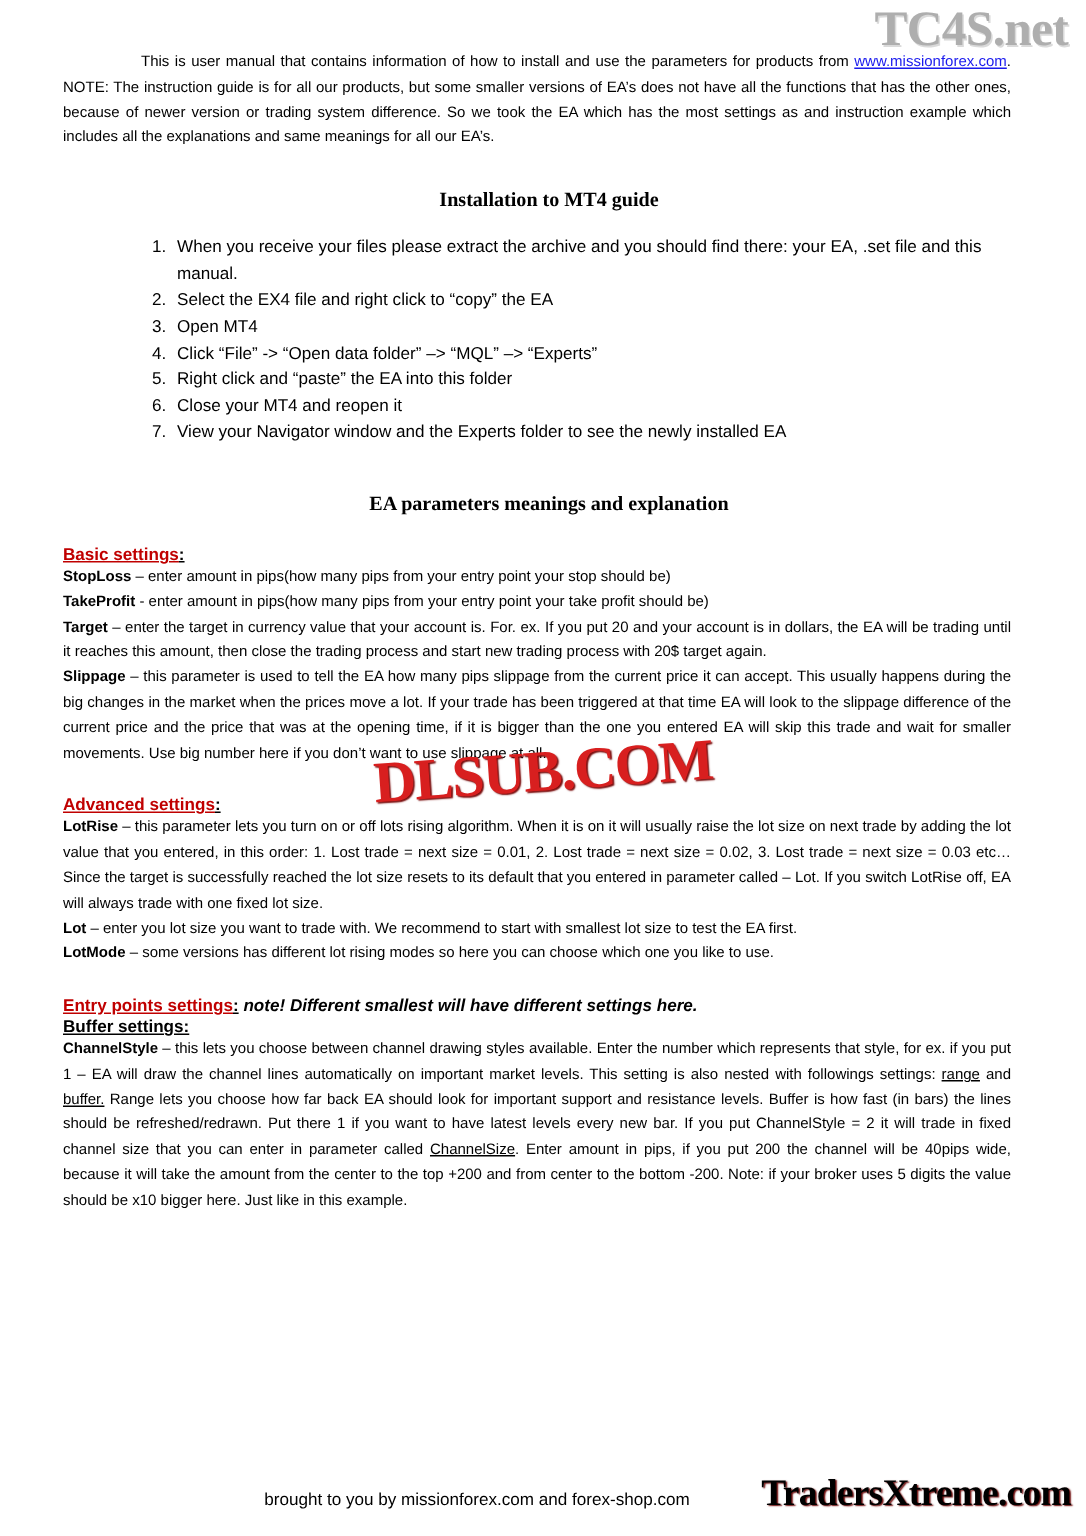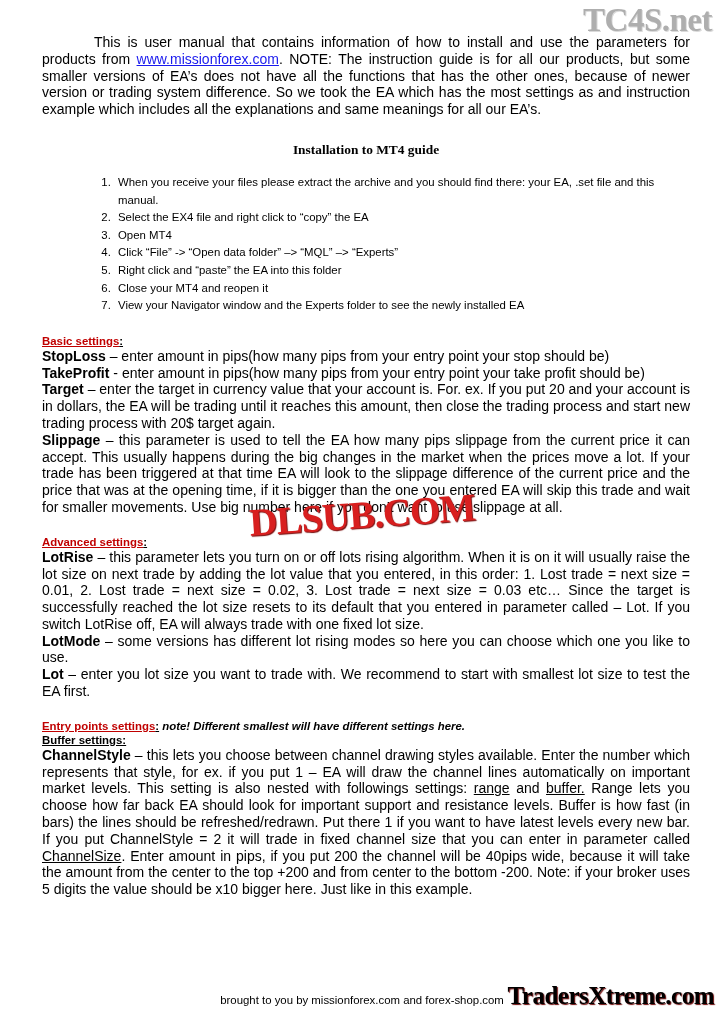--- a/index.html
+++ b/index.html
@@ -22,22 +22,22 @@
     height: 1024px;
     background: #ffffff;
   }
   .content {
     position: absolute;
     left: 42px;
     top: 34px;
     width: 648px;
   }
   p {
-    margin: 0 0 0 0;
-    font-size: 14px;
+    margin: 0 16px 0 0;
+    font-size: 10px;
     line-height: 16.8px;
     text-align: justify;
   }
   .intro {
     text-indent: 52px;
   }
   .link {
     color: #1a1aee;
     text-decoration: underline;
   }
@@ -93,21 +93,21 @@
   .param {
     font-weight: bold;
   }
   .block {
     margin-bottom: 0px;
   }
   .footer {
     position: absolute;
     left: 0;
     bottom: 18px;
-    width: 724px;
+    width: 636px;
     text-align: center;
     font-size: 11.4px;
   }
   
   .wm-tc4s {
     position: absolute;
     right: 12px;
     top: 2px;
     font-family: "Liberation Serif", serif;
     font-size: 33px;
@@ -160,38 +160,39 @@
     <ol class="steps">
       <li>When you receive your files please extract the archive and you should find there: your EA, .set file and this manual.</li>
       <li>Select the EX4 file and right click to “copy” the EA</li>
       <li>Open MT4</li>
       <li>Click “File” -&gt; “Open data folder” –&gt; “MQL” –&gt; “Experts”</li>
       <li>Right click and “paste” the EA into this folder</li>
       <li>Close your MT4 and reopen it</li>
       <li>View your Navigator window and the Experts folder to see the newly installed EA</li>
     </ol>
 
+    <h2 class="heading2">EA parameters meanings and explanation</h2>
 
     <div class="section-label"><span class="underline">Basic settings</span><span class="plain underline">:</span></div>
 
     <p class="block"><span class="param">StopLoss</span><span> – enter amount in pips(how many pips from your entry point your stop should be)</span></p>
 
     <p class="block"><span class="param">TakeProfit</span><span> - enter amount in pips(how many pips from your entry point your take profit should be)</span></p>
 
     <p class="block"><span class="param">Target</span><span> – enter the target in currency value that your account is. For. ex. If you put 20 and your account is in dollars, the EA will be trading until it reaches this amount, then close the trading process and start new trading process with 20$ target again.</span></p>
 
     <p class="block"><span class="param">Slippage</span><span> – this parameter is used to tell the EA how many pips slippage from the current price it can accept. This usually happens during the big changes in the market when the prices move a lot. If your trade has been triggered at that time EA will look to the slippage difference of the current price and the price that was at the opening time, if it is bigger than the one you entered EA will skip this trade and wait for smaller movements. Use big number here if you don’t want to use slippage at all.</span></p>
 
     <div class="section-label"><span class="underline">Advanced settings</span><span class="plain underline">:</span></div>
 
     <p class="block"><span class="param">LotRise</span><span> – this parameter lets you turn on or off lots rising algorithm. When it is on it will usually raise the lot size on next trade by adding the lot value that you entered, in this order: 1. Lost trade = next size = 0.01, 2. Lost trade = next size = 0.02, 3. Lost trade = next size = 0.03 etc… Since the target is successfully reached the lot size resets to its default that you entered in parameter called – Lot. If you switch LotRise off, EA will always trade with one fixed lot size.</span></p>
 
+    <p class="block"><span class="param">Lot</span><span> – enter you lot size you want to trade with. We recommend to start with smallest lot size to test the EA first.</span></p>
+
     <p class="block"><span class="param">LotMode</span><span> – some versions has different lot rising modes so here you can choose which one you like to use.</span></p>
-
-    <p class="block"><span class="param">Lot</span><span> – enter you lot size you want to trade with. We recommend to start with smallest lot size to test the EA first.</span></p>
 
     <div class="section-label"><span class="underline">Entry points settings</span><span class="plain underline">:</span><span class="note-ital"> note! Different smallest will have different settings here.</span></div>
 
     <div class="sub-label">Buffer settings:</div>
 
     <p class="block"><span class="param">ChannelStyle</span><span> – this lets you choose between channel drawing styles available. Enter the number which represents that style, for ex. if you put 1 – EA will draw the channel lines automatically on important market levels. This setting is also nested with followings settings: </span><span class="underline">range</span><span> and </span><span class="underline">buffer.</span><span> Range lets you choose how far back EA should look for important support and resistance levels. Buffer is how fast (in bars) the lines should be refreshed/redrawn. Put there 1 if you want to have latest levels every new bar. If you put ChannelStyle = 2 it will trade in fixed channel size that you can enter in parameter called </span><span class="underline">ChannelSize</span><span>. Enter amount in pips, if you put 200 the channel will be 40pips wide, because it will take the amount from the center to the top +200 and from center to the bottom -200. Note: if your broker uses 5 digits the value should be x10 bigger here.  Just like in this example.</span></p>
 
   </div>
 
   <div class="footer">brought to you by missionforex.com and forex-shop.com</div>

